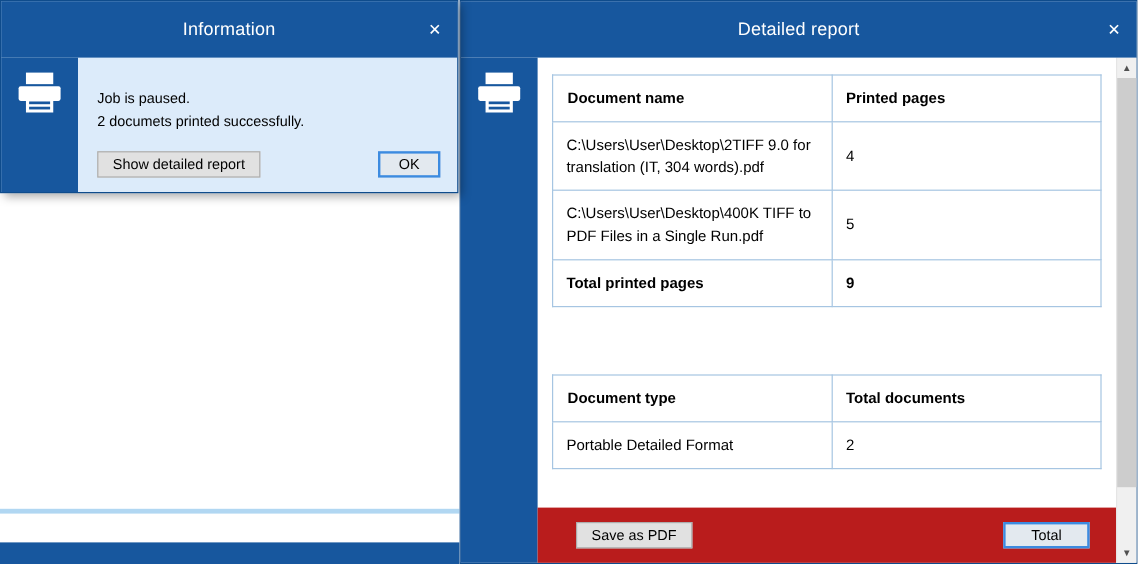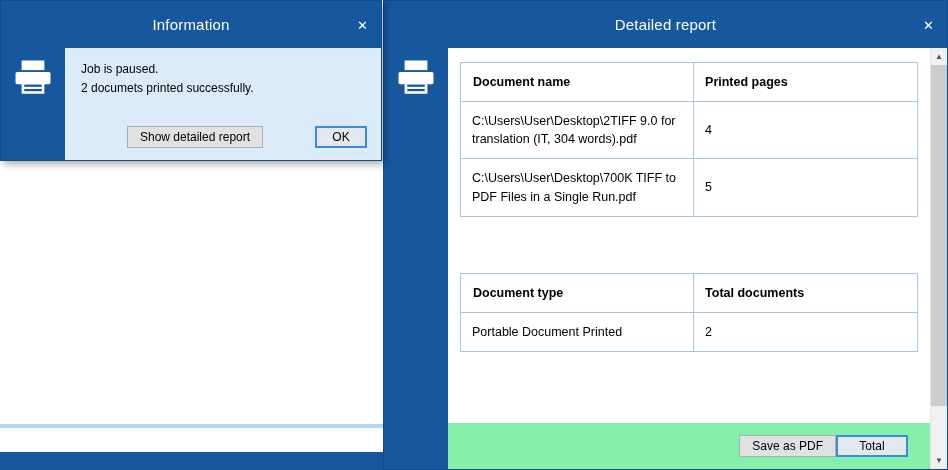--- a/index.html
+++ b/index.html
@@ -35,23 +35,23 @@
   .btn.focused { border:2px solid #3c8be0; background:#e3e9ef; }
 
   
   .info-dialog {
     position:absolute; left:0; top:0; width:382px; height:161px;
     border:1px solid #0f4c8c; background:#dcebfa;
     box-shadow:3px 3px 8px rgba(0,0,0,.35);
     display:flex; flex-direction:column;
   }
   .info-body { flex:1; display:flex; }
-  .info-content { flex:1; display:flex; flex-direction:column; padding:12px 14px 10px 16px; }
+  .info-content { flex:1; display:flex; flex-direction:column; padding:25px 14px 10px 16px; }
   .info-msg { font-size:12px; line-height:1.55; color:#000; }
-  .info-btn-row { margin-top:auto; display:flex; justify-content:space-between; align-items:flex-end; padding-bottom:2px;margin-left:46px; }
+  .info-btn-row { margin-top:auto; display:flex; justify-content:space-between; align-items:flex-end; padding-bottom:2px; }
   .btn-ok { width:52px; }
 
   
   .report-dialog {
     position:absolute; left:383px; top:0; width:565px; height:470px;
     border:1px solid #0f4c8c; background:#fff;
     display:flex; flex-direction:column;
   }
   .report-body { flex:1; display:flex; min-height:0; }
   .report-content { flex:1; display:flex; flex-direction:column; min-width:0; }
@@ -61,22 +61,22 @@
   table.rpt th, table.rpt td {
     border:1px solid #a6c5e2; text-align:left; vertical-align:middle;
     padding:10px 11px; line-height:1.45; word-wrap:break-word;
   }
   table.rpt th { font-weight:bold; }
   table.rpt .col1 { width:51%;padding-left:12px; }
   table.rpt td.total, table.rpt td.total-val { font-weight:bold; }
   .table-gap { height:56px; }
 
   .report-btn-bar {
-    flex:0 0 46px; background:#86efac; display:flex; align-items:center;
-    justify-content:flex-end; padding:0 22px 0 22px;
+    flex:0 0 46px; background:#b91c1c; display:flex; align-items:center;
+    justify-content:space-between; padding:0 22px 0 32px;
   }
   .btn-close-rpt { width:72px; }
 
   
   .scrollbar {
     width:17px; flex:0 0 17px; background:#f0f0f0; display:flex; flex-direction:column;
     border-left:1px solid #e5e5e5;
   }
   .sb-btn {
     height:17px; flex:0 0 17px; display:flex; align-items:center; justify-content:center;
@@ -120,36 +120,40 @@
             <tbody>
                 <tr>
               <th class="col1">Document name</th>
               <th>Printed pages</th>
             </tr>
             <tr>
               <td>C:\Users\User\Desktop\2TIFF 9.0 for translation (IT, 304 words).pdf</td>
               <td>4</td>
             </tr>
             <tr>
-              <td>C:\Users\User\Desktop\700K TIFF to PDF Files in a Single Run.pdf</td>
+              <td>C:\Users\User\Desktop\400K TIFF to PDF Files in a Single Run.pdf</td>
               <td>5</td>
+            </tr>
+            <tr>
+              <td class="total">Total printed pages</td>
+              <td class="total-val">9</td>
             </tr>
           </tbody>
             </table>
 
           <div class="table-gap"></div>
 
           <table class="rpt">
             <tbody>
                 <tr>
               <th class="col1">Document type</th>
               <th>Total documents</th>
             </tr>
             <tr>
-              <td>Portable Document Printed</td>
+              <td>Portable Detailed Format</td>
               <td>2</td>
             </tr>
           </tbody>
             </table>
 
         </div>
 
         <div class="report-btn-bar">
           <button class="btn">Save as PDF</button>
           <button class="btn focused btn-close-rpt">Total</button>

